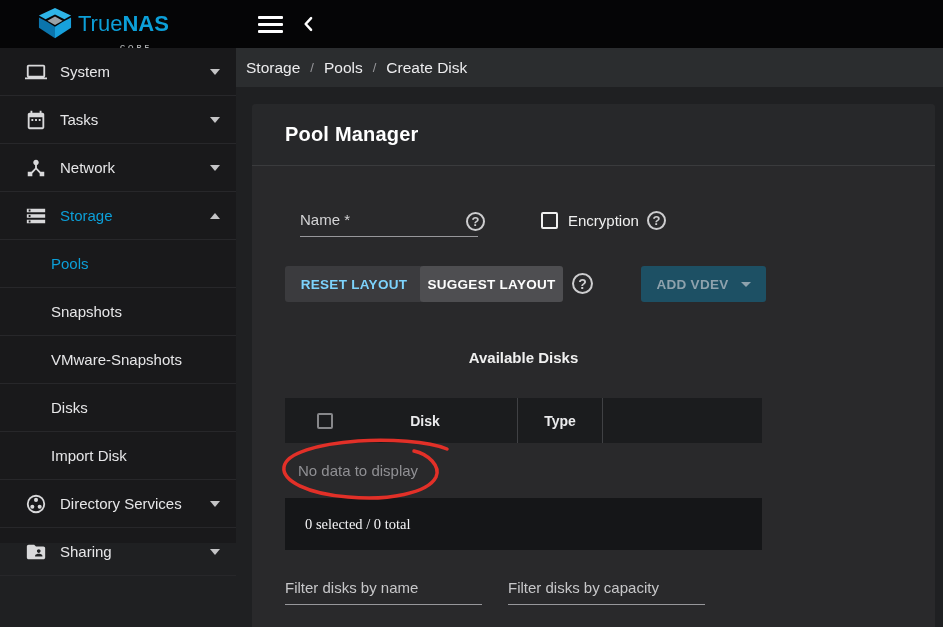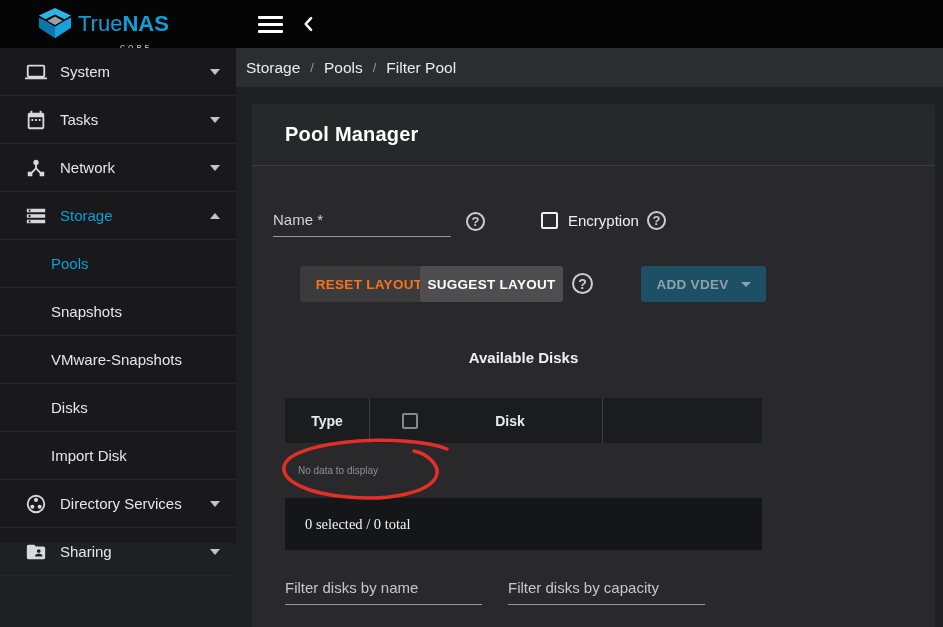--- a/index.html
+++ b/index.html
@@ -41,50 +41,50 @@
   .crumb-sep { color:#97979b; margin:0 10px; font-size:13px; }
   
   .card { position:absolute; left:252px; top:104px; width:683px; height:523px; background:#29292b; border-radius:4px 4px 0 0; }
   .card-header { height:62px; background:#27282a; border-bottom:1px solid #3a3b3d; border-radius:4px 4px 0 0; display:flex; align-items:center; padding-left:33px; }
   .card-header h1 { margin:0; font-size:20px; color:#fff; font-weight:bold; letter-spacing:.2px; }
   .card-body { position:absolute; left:0; top:63px; right:0; bottom:0; }
   
   .mat-input { position:absolute; background:transparent; border:none; border-bottom:1px solid #97979b; color:#eee; font-family:inherit; font-size:15px; padding:0 0 8px 0; outline:none; }
   .mat-input::placeholder { color:#d4d4d6; opacity:1; }
   .mat-input.filter::placeholder { color:#c7c7c9; }
-  #name-input { left:21px; top:44px; width:178px; }
+  #name-input { left:48px; top:44px; width:178px; }
   #filter-name { left:33px; top:412px; width:197px; }
   #filter-capacity { left:256px; top:412px; width:197px; }
   
   .help { width:19px; height:19px; border-radius:50%; border:2px solid #cdcdcf; color:#cdcdcf; font-size:13px; font-weight:bold; display:flex; align-items:center; justify-content:center; line-height:1; cursor:pointer; }
   #help-name { position:absolute; left:214px; top:45px; }
   #help-layout { position:absolute; left:320px; top:106px; width:21px; height:21px; font-size:14px; }
   
   .encryption { position:absolute; left:289px; top:44px; display:flex; align-items:center; }
   .cb-enc { width:17px; height:17px; border:2px solid #f0f0f0; border-radius:2px; cursor:pointer; }
   .enc-label { margin-left:10px; font-size:15px; color:#f0f0f0; }
   .encryption .help { margin-left:8px; }
   
   .btn { position:absolute; height:36px; border:none; border-radius:3px; font-family:inherit; font-weight:bold; font-size:13.5px; letter-spacing:.3px; cursor:pointer; }
-  #btn-reset { left:48px; top:99px; width:138px; background:#3b3b3e; color:#f97316; }
+  #btn-reset { left:33px; top:99px; width:138px; background:#3b3b3e; color:#7dd3fc; }
   #btn-suggest { left:168px; top:99px; width:143px; background:#4e4e51; color:#fdfdfd; }
   #btn-addvdev { left:389px; top:99px; width:125px; background:#1d5064; color:#8ea2ad; display:flex; align-items:center; justify-content:center; gap:12px; }
   .addvdev-caret { width:0; height:0; border-left:5px solid transparent; border-right:5px solid transparent; border-top:5px solid #8ea2ad; }
   
   .disks-title { position:absolute; left:33px; top:182px; width:477px; text-align:center; font-size:15px; font-weight:bold; color:#f0f0f0; }
   .disks-table { position:absolute; left:33px; top:231px; width:477px; }
   .thead { display:flex; height:45px; background:#1b1c1e; align-items:stretch; }
   .th { display:flex; align-items:center; justify-content:center; font-size:14px; font-weight:bold; color:#ebebed; border-right:1px solid #404144; }
   .th-disk { width:233px; justify-content:flex-start; }
   .th-disk .th-label { flex:1; text-align:center; }
   .th-type { width:85px; }
   .th-cap { width:108px; }
   .th-last { flex:1; border-right:none; }
   .cb { width:16px; height:16px; border:2px solid #87878a; border-radius:2px; margin-left:32px; cursor:pointer; }
-  .row-empty { height:55px; display:flex; align-items:center; padding-left:13px; color:#909094; font-size:10px; }
+  .row-empty { height:55px; display:flex; align-items:center; padding-left:13px; color:#909094; font-size:15px; }
   .row-footer { height:52px; background:#151618; display:flex; align-items:center; padding-left:20px; color:#f4f4f6; font-size:14.5px;font-family:Liberation Serif, serif; }
   
   .annotation { position:absolute; left:26px; top:270px; pointer-events:none; }
 </style>
 </head>
 <body>
 
 <div class="stage">
 
   <header class="topbar">
@@ -186,21 +186,21 @@
         <span class="label">Sharing</span>
         <span class="caret-down"></span>
       </div>
     </nav>
 
   <div class="breadcrumb" id="breadcrumb">
       <span class="crumb link">Storage</span>
       <span class="crumb-sep">/</span>
       <span class="crumb link">Pools</span>
       <span class="crumb-sep">/</span>
-      <span class="crumb">Filter Pool</span>
+      <span class="crumb">Create Disk</span>
     </div>
 
   <main>
     <section class="card">
       <div class="card-header">
         <h1>Pool Manager</h1>
       </div>
       <div class="card-body">
 
         <input id="name-input" class="mat-input" type="text" placeholder="Name *" style="">
@@ -217,25 +217,25 @@
         <span class="help" id="help-layout">?</span>
         <button class="btn" id="btn-addvdev">
           <span>ADD VDEV</span>
           <span class="addvdev-caret"></span>
         </button>
 
         <div class="disks-title">Available Disks</div>
 
         <div class="disks-table">
           <div class="thead">
-            <div class="th th-type">Type</div>
             <div class="th th-disk">
               <div class="cb"></div>
               <span class="th-label">Disk</span>
             </div>
+            <div class="th th-type">Type</div>
             <div class="th th-last"></div>
           </div>
           <div class="row-empty">
             <span>No data to display</span>
           </div>
           <div class="row-footer">
             <span>0 selected / 0 total</span>
           </div>
         </div>
 

